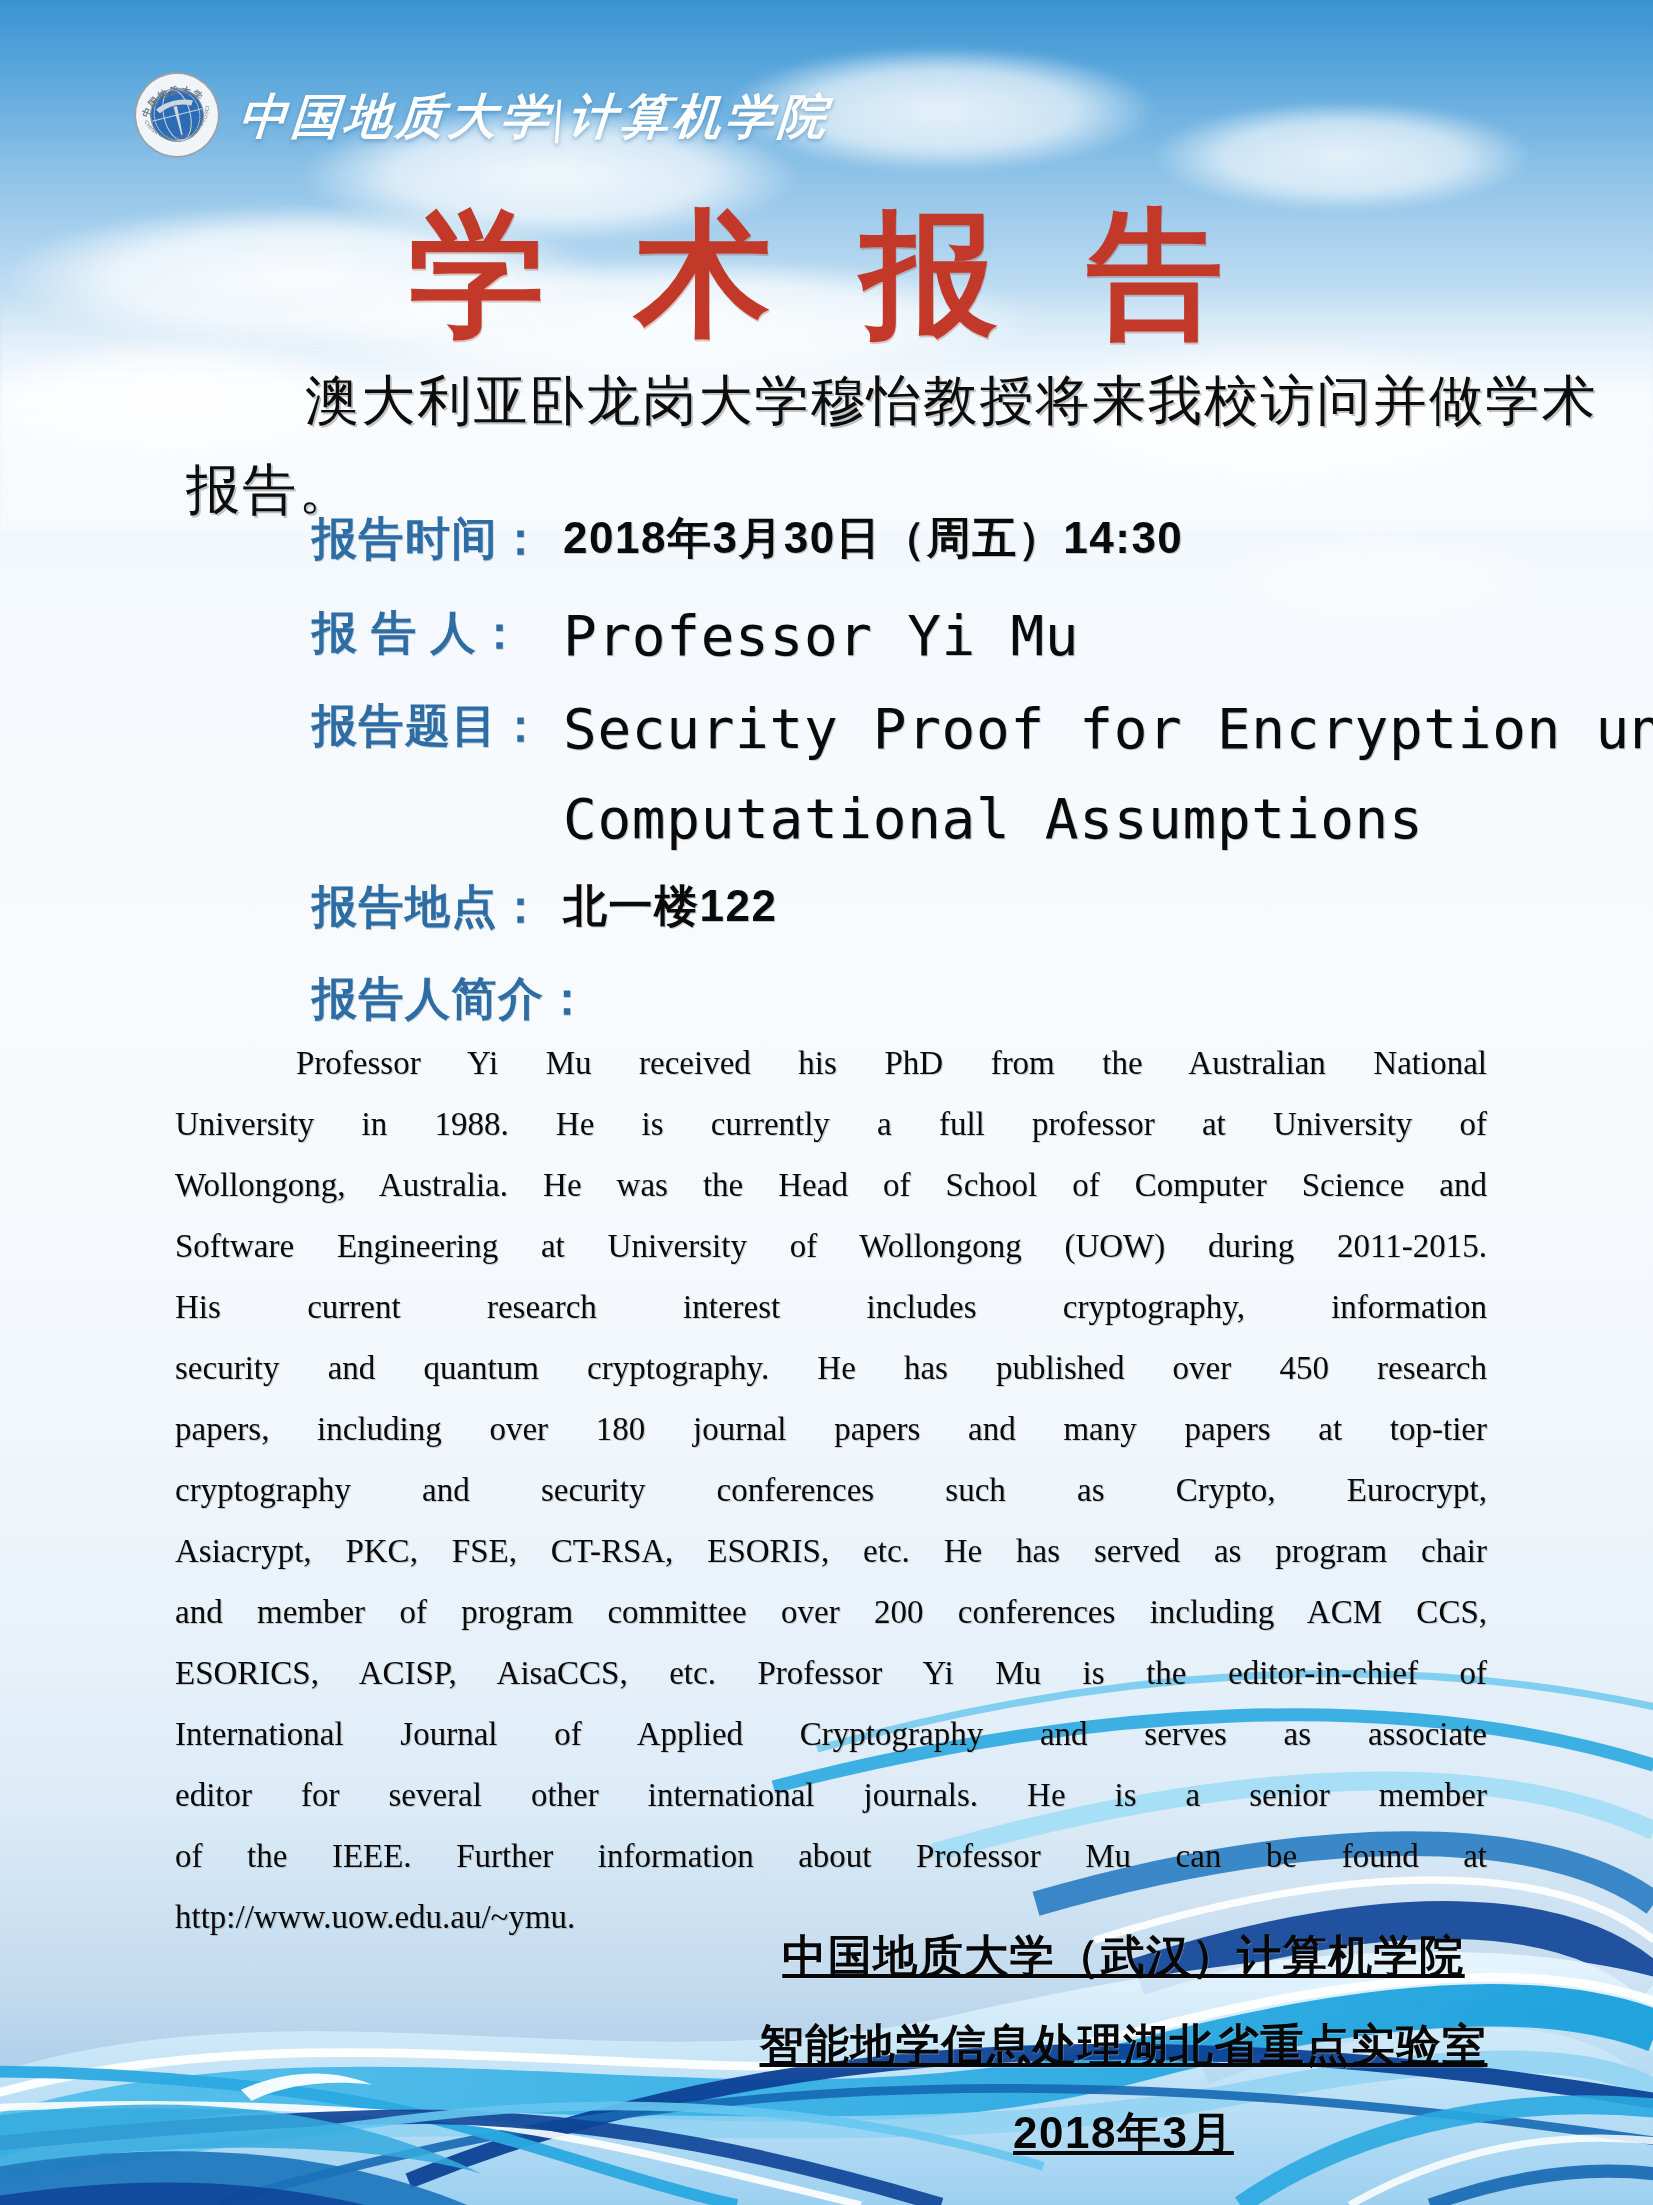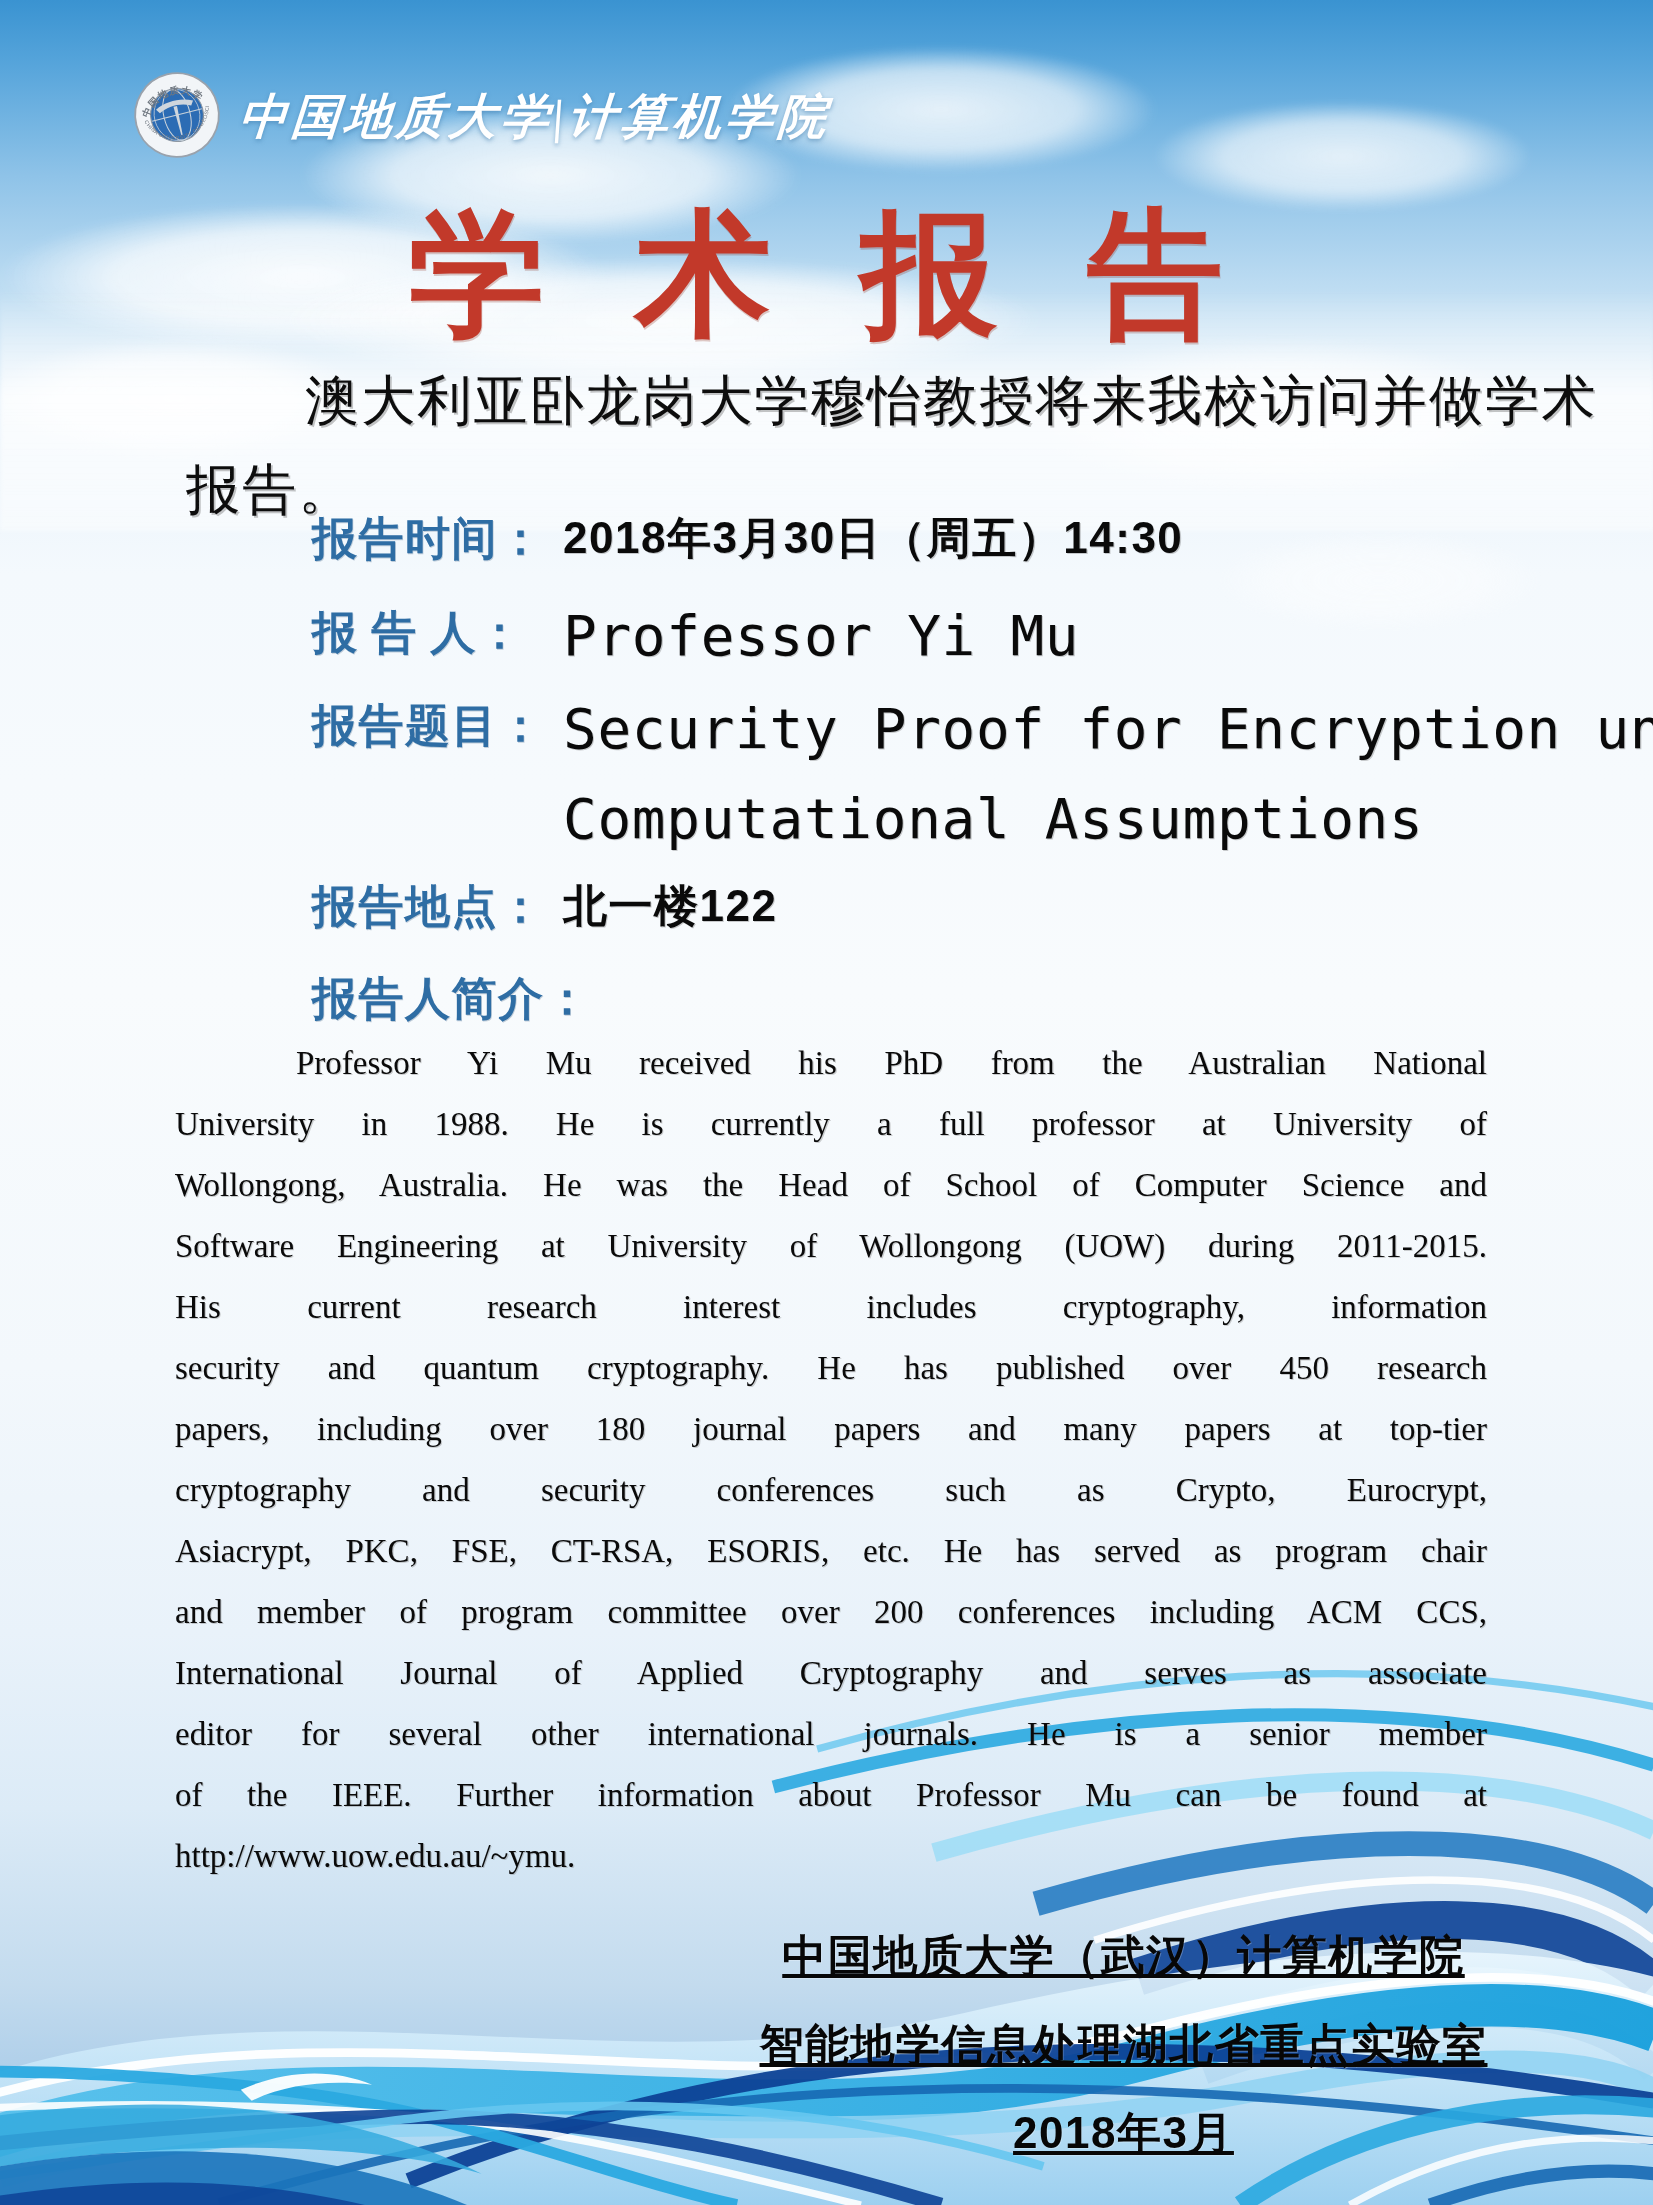--- a/index.html
+++ b/index.html
@@ -176,20 +176,21 @@
     <div class="bio-line first">Professor Yi Mu received his PhD from the Australian National</div>
     <div class="bio-line">University in 1988. He is currently a full professor at University of</div>
     <div class="bio-line">Wollongong, Australia. He was the Head of School of Computer Science and</div>
     <div class="bio-line">Software Engineering at University of Wollongong (UOW) during 2011-2015.</div>
     <div class="bio-line">His current research interest includes cryptography, information</div>
     <div class="bio-line">security and quantum cryptography. He has published over 450 research</div>
     <div class="bio-line">papers, including over 180 journal papers and many papers at top-tier</div>
     <div class="bio-line">cryptography and security conferences such as Crypto, Eurocrypt,</div>
     <div class="bio-line">Asiacrypt, PKC, FSE, CT-RSA, ESORIS, etc. He has served as program chair</div>
     <div class="bio-line">and member of program committee over 200 conferences including ACM CCS,</div>
+    <div class="bio-line">ESORICS, ACISP, AisaCCS, etc. Professor Yi Mu is the editor-in-chief of</div>
     <div class="bio-line">International Journal of Applied Cryptography and serves as associate</div>
     <div class="bio-line">editor for several other international journals. He is a senior member</div>
     <div class="bio-line">of the IEEE. Further information about Professor Mu can be found at</div>
     <div class="bio-line last">http://www.uow.edu.au/~ymu.</div>
   </div>
 
   <div class="footer-line" id="footer1">中国地质大学（武汉）计算机学院</div>
   <div class="footer-line" id="footer2">智能地学信息处理湖北省重点实验室</div>
   <div class="footer-line" id="footer3">2018年3月</div>
 

